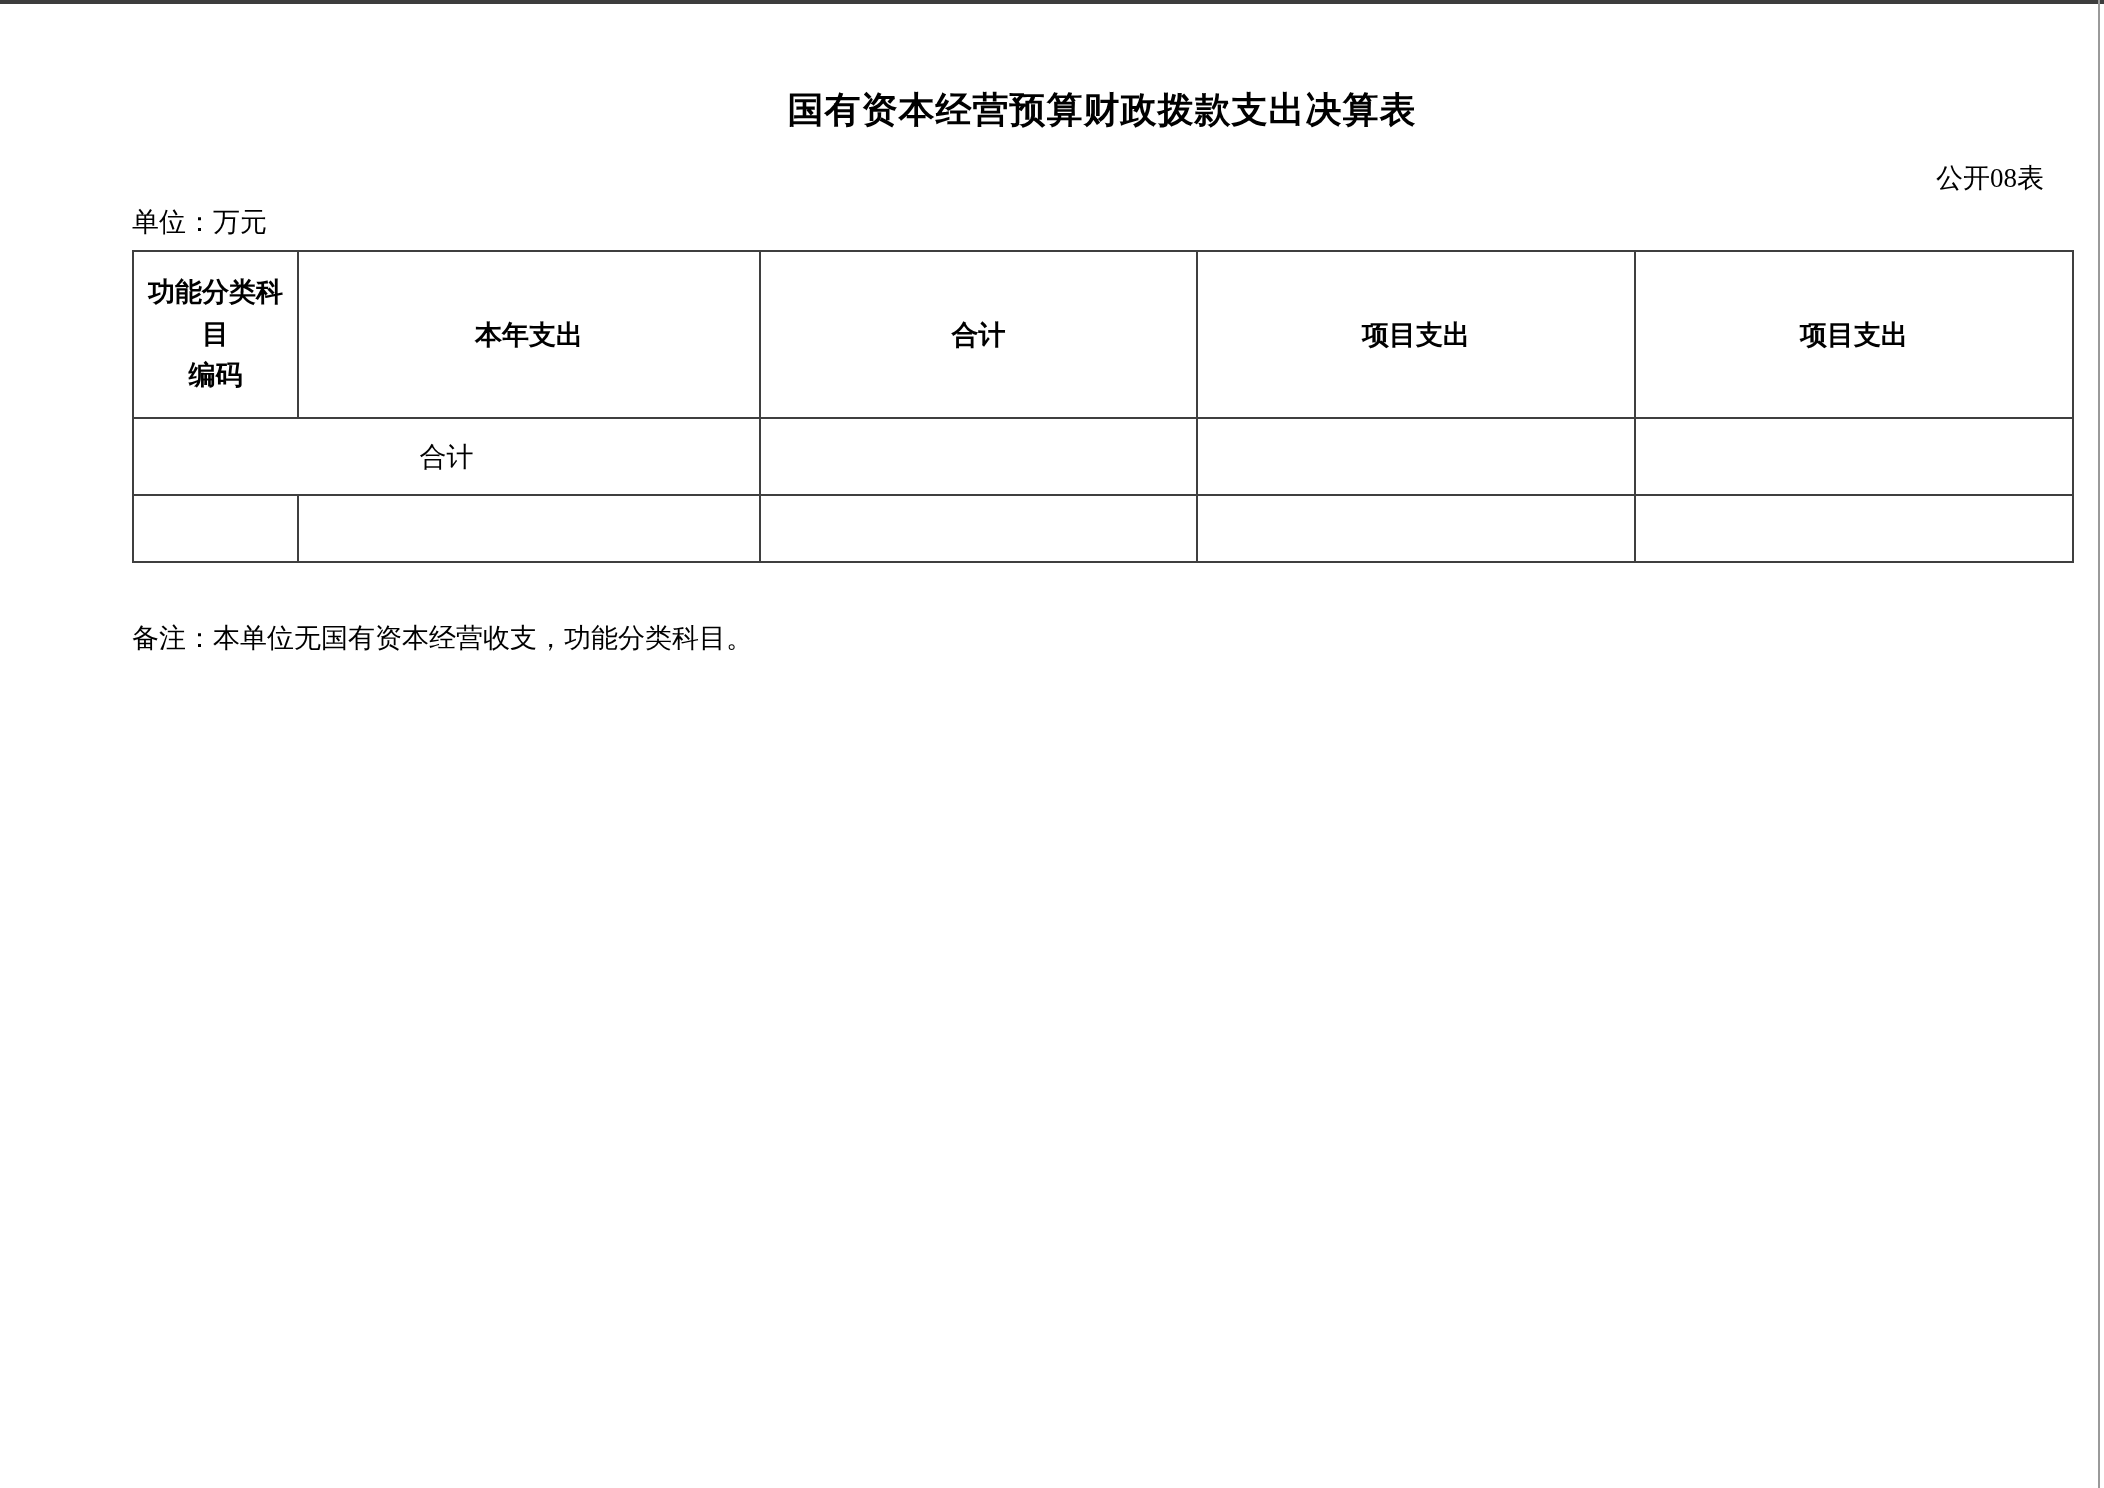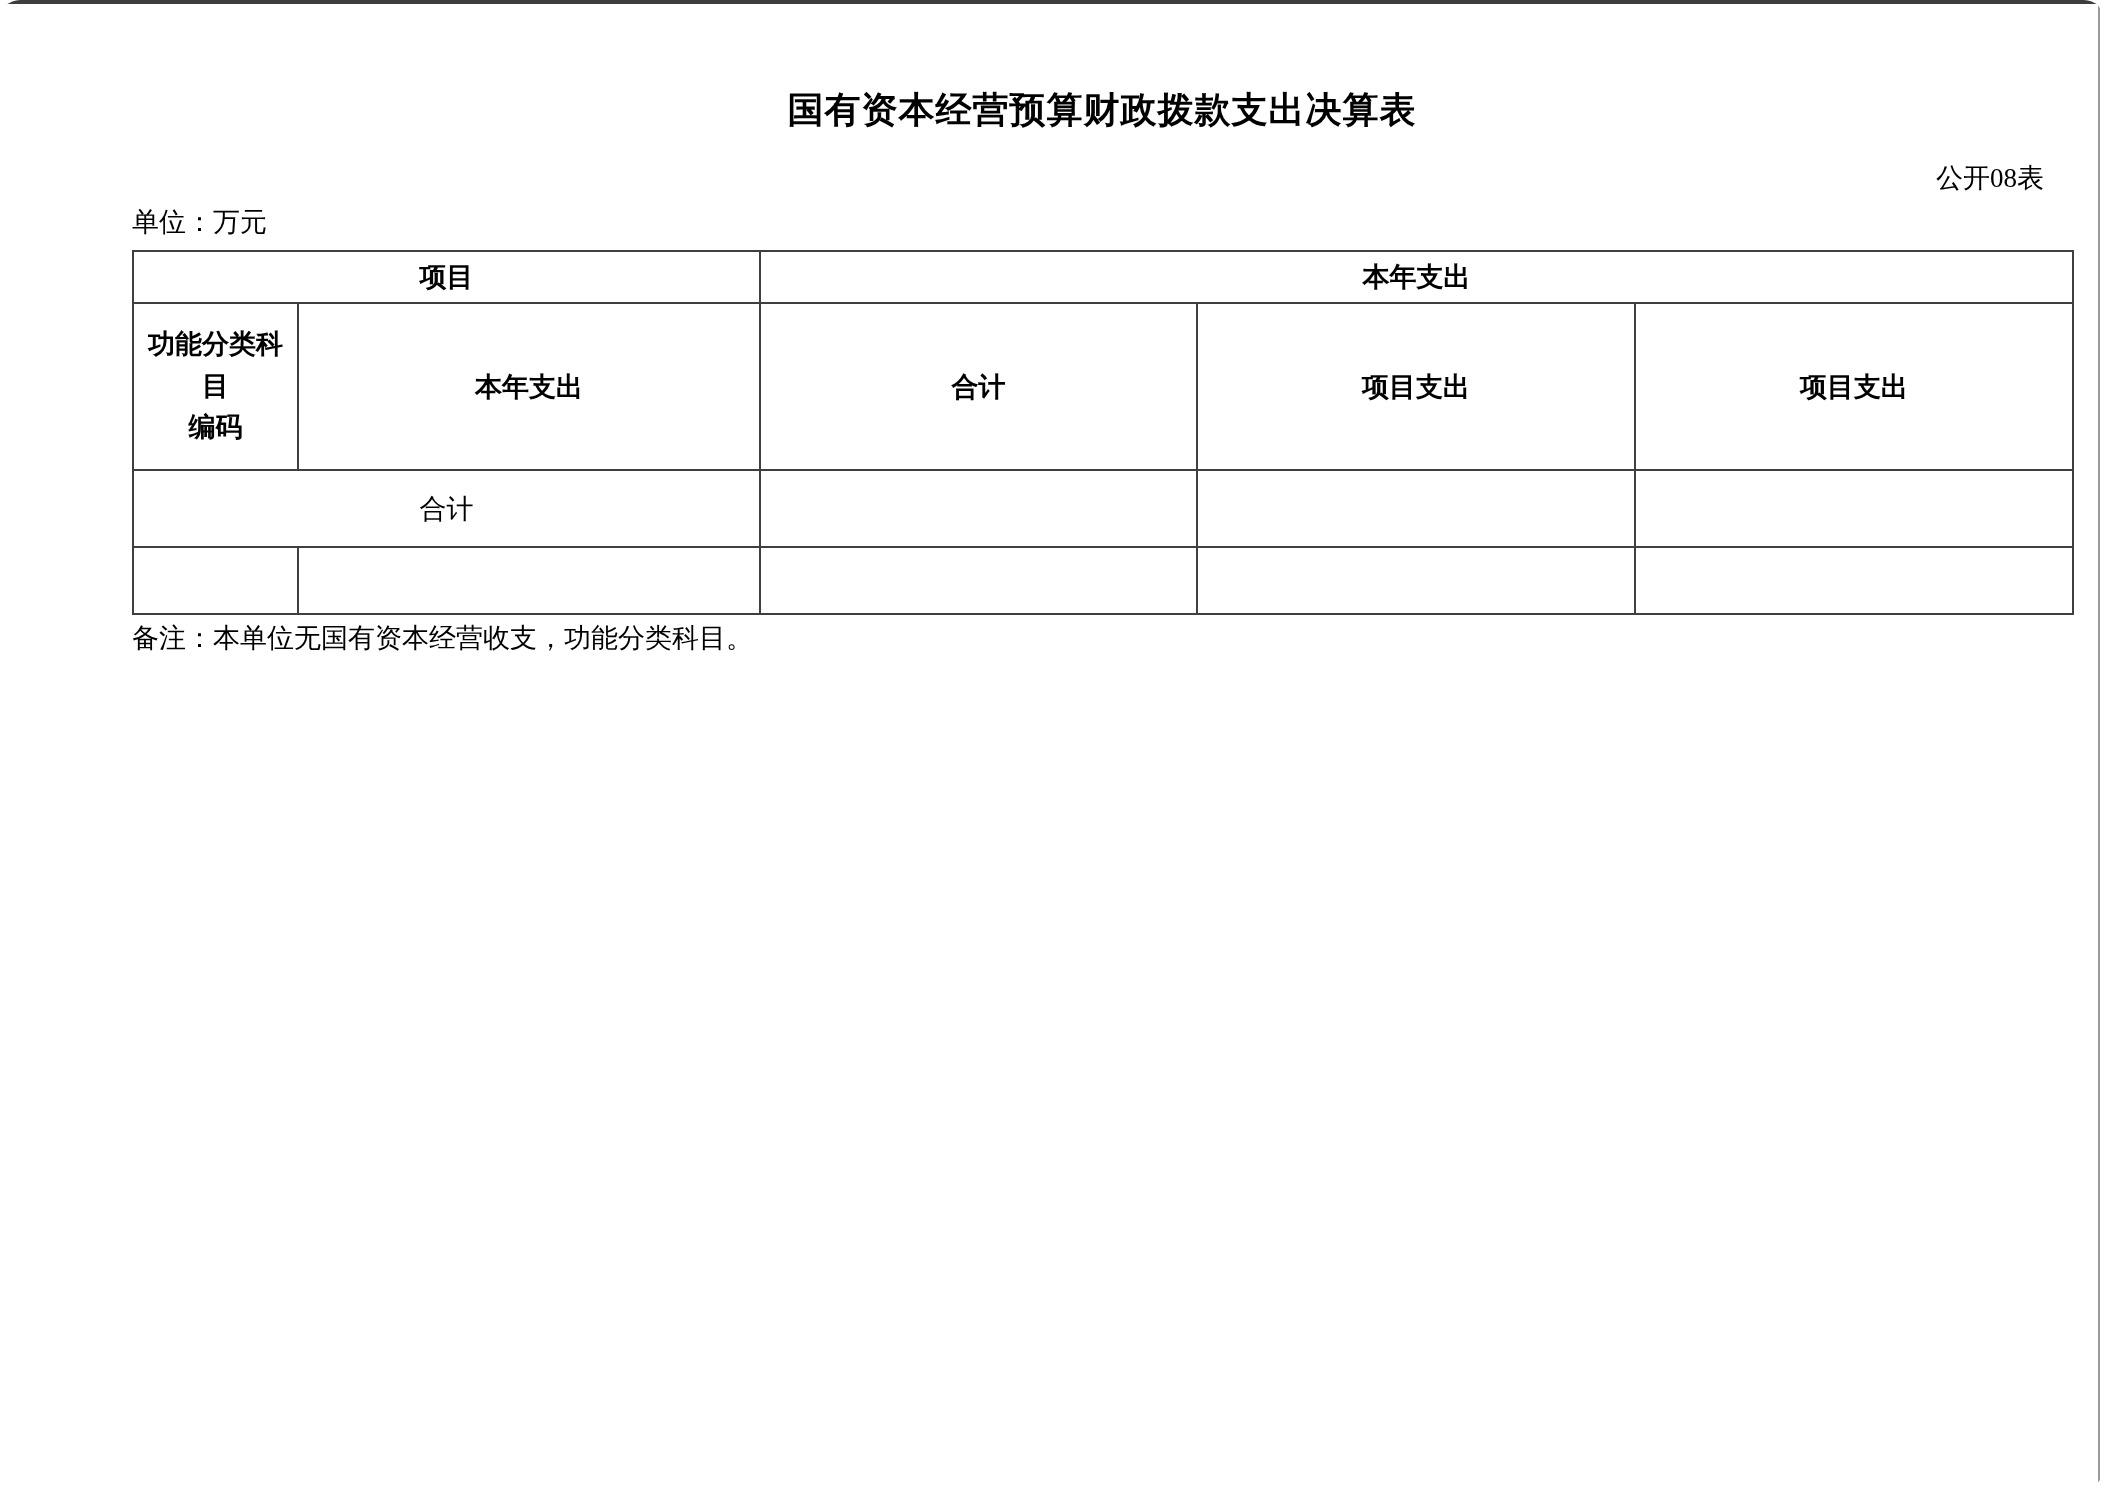--- a/index.html
+++ b/index.html
@@ -1,15 +1,15 @@
 <!DOCTYPE html>
 <html><head>
 <meta charset="utf-8">
 <style>
-  * { margin: 0; padding: 0; box-sizing: border-box; border-radius: 20px; }
+  * { margin: 0; padding: 0; box-sizing: border-box; }
   html, body {
     width: 2104px; height: 1488px;
     background: #ffffff;
     font-family: "Liberation Serif", "DejaVu Serif", serif;
     color: #000000;
     overflow: hidden;
   }
   .page { position: relative; width: 2104px; height: 1488px; background: #ffffff; }
 
   .top-edge {
@@ -107,24 +107,20 @@
 
     <table class="budget-table">
       <colgroup>
         <col class="col-code">
         <col class="col-name">
         <col class="col-total">
         <col class="col-basic">
         <col class="col-project">
       </colgroup>
       <tbody>
-        <tr class="row-h1">
-          <th colspan="2">项目</th>
-          <th colspan="3">本年支出</th>
-        </tr>
         <tr class="row-h2">
           <th class="wrap-label">功能分类科目
 编码</th>
           <th>本年支出</th>
           <th>合计</th>
           <th>项目支出</th>
           <th>项目支出</th>
         </tr>
         <tr class="row-h3">
           <td colspan="2" class="total-label">合计</td>

